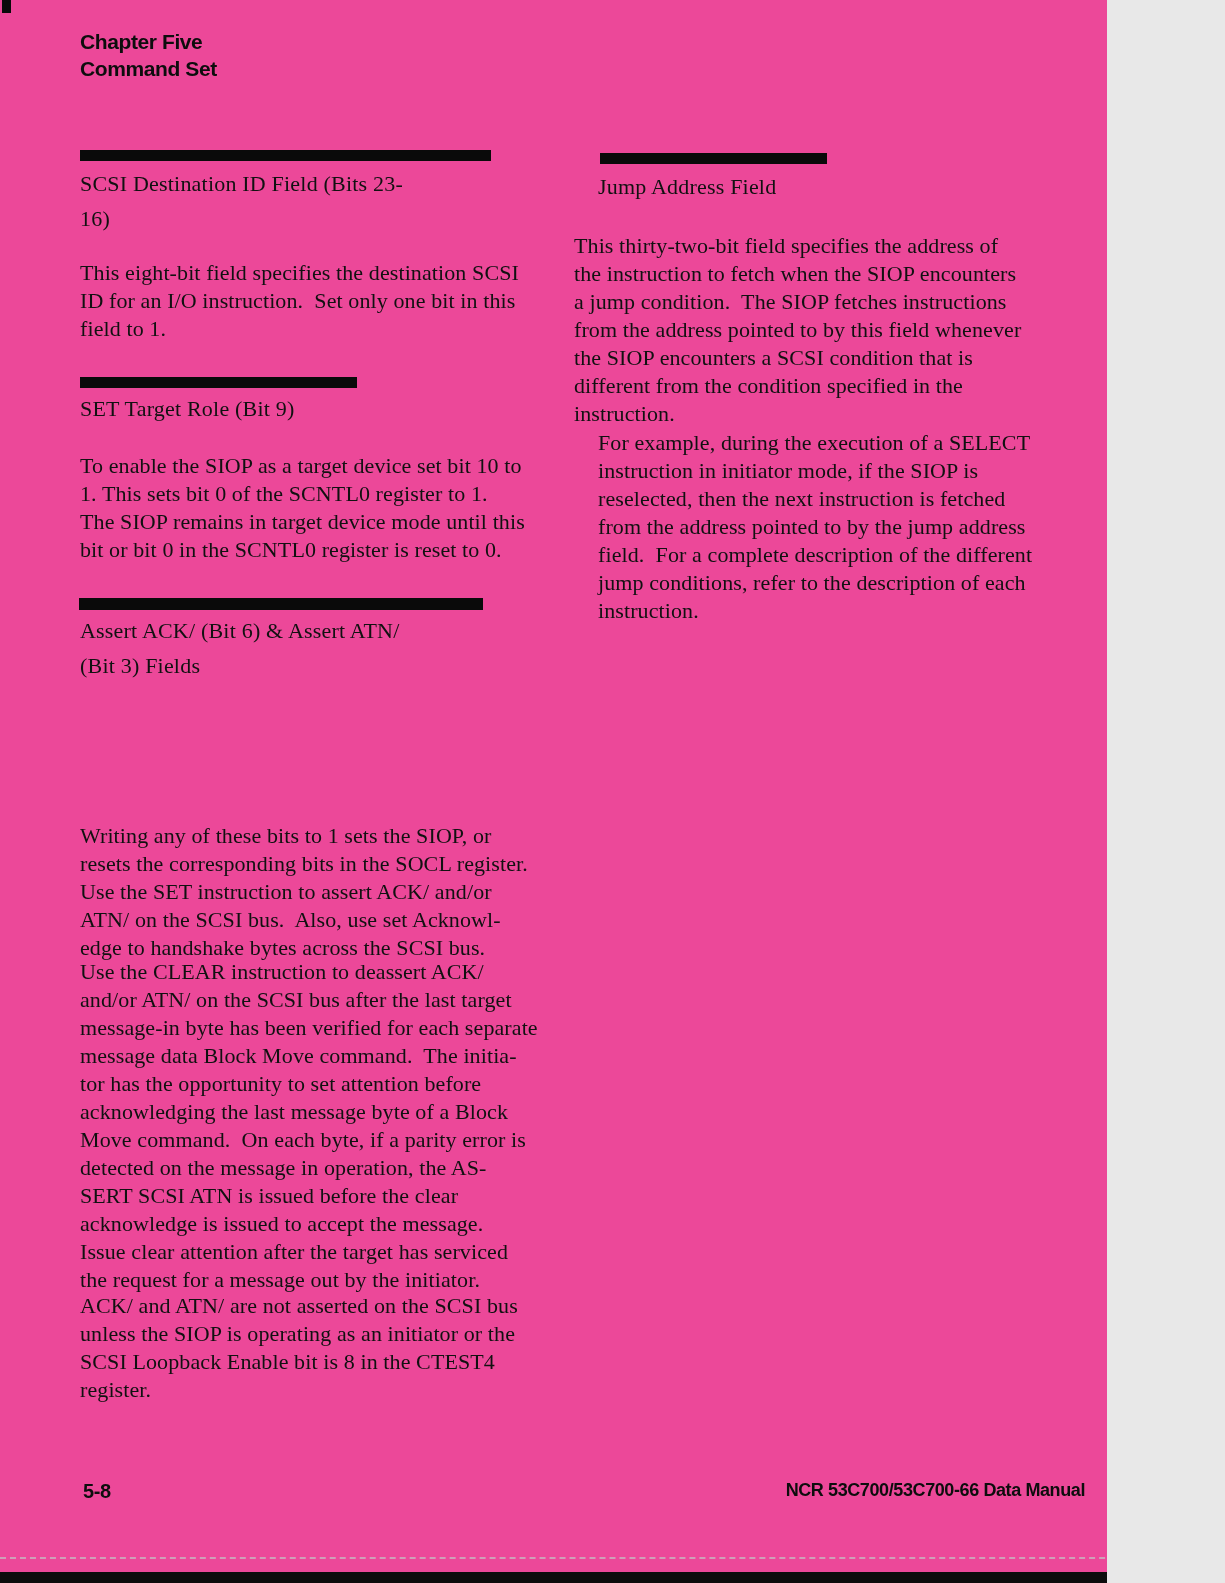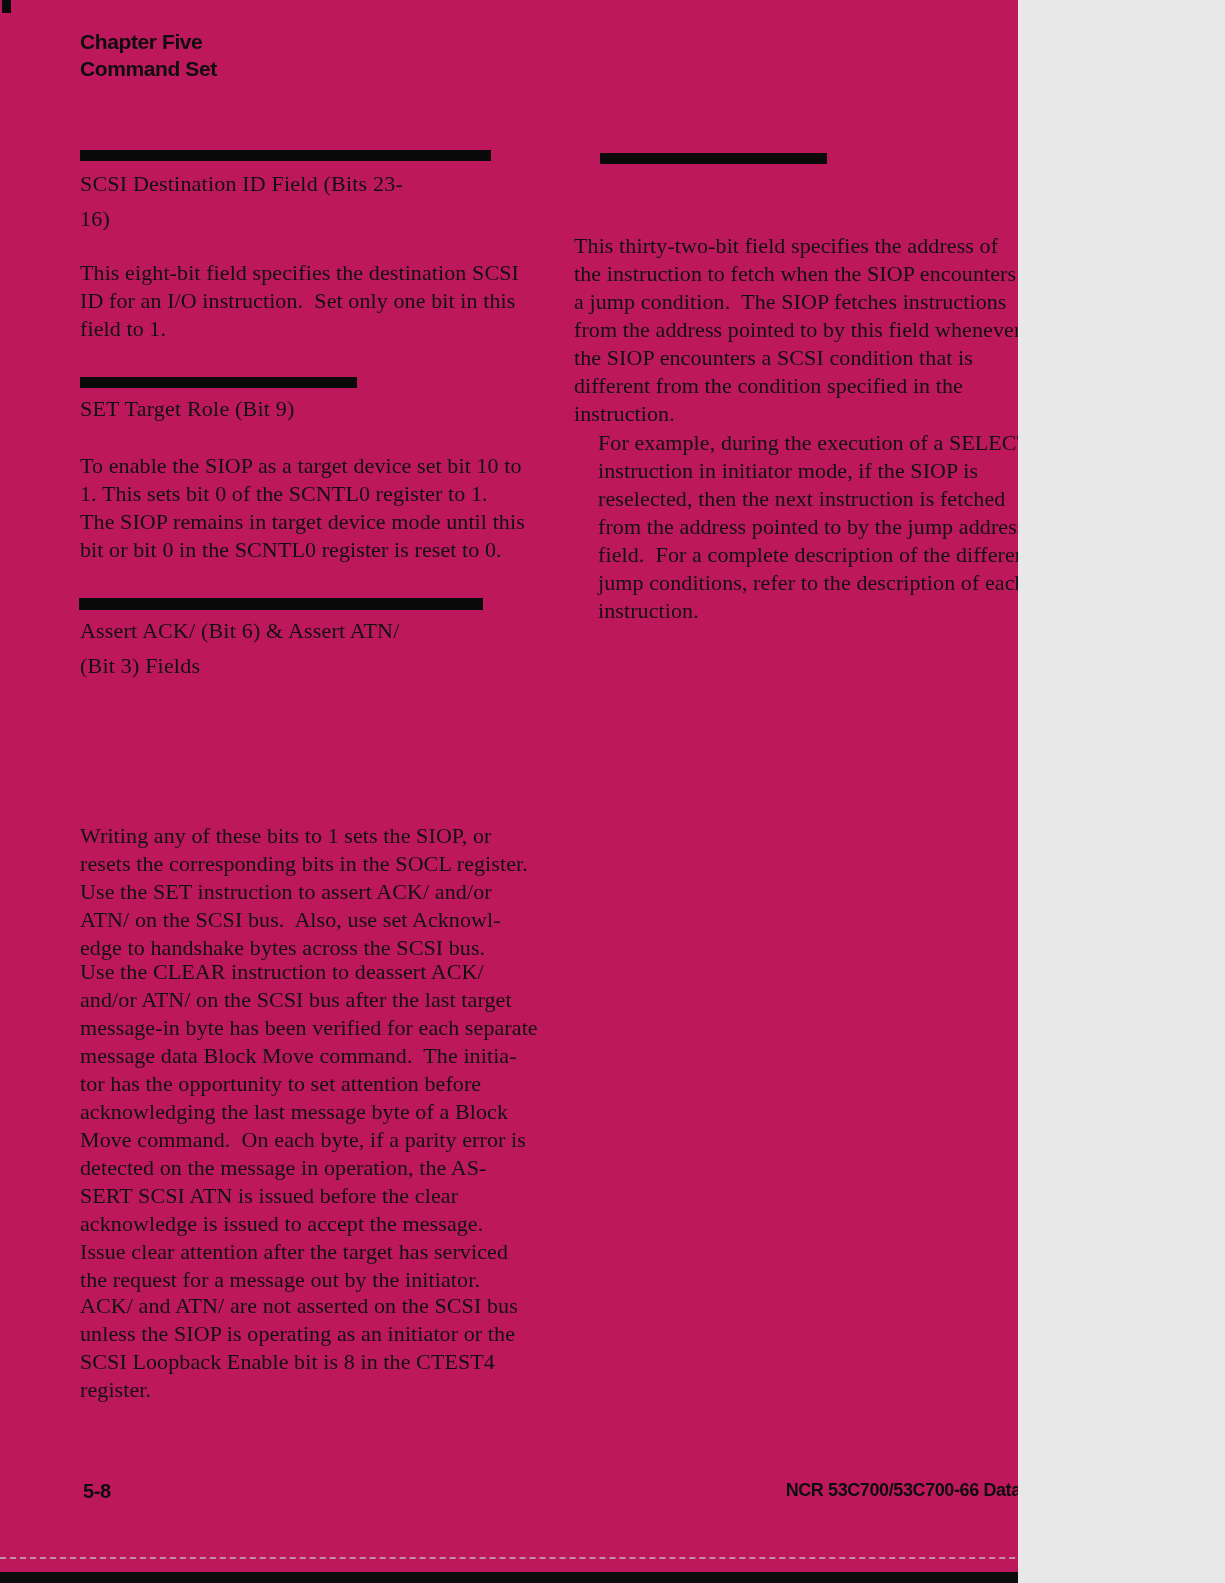--- a/index.html
+++ b/index.html
@@ -2,23 +2,23 @@
 <html><head>
 <meta charset="utf-8">
 <style>
   html, body {
     margin: 0;
     padding: 0;
     background: #e8e8e8;
   }
   .page {
     position: relative;
-    width: 1018px;
+    width: 1107px;
     height: 1583px;
-    background: #be185d;
+    background: #ec4899;
     overflow: hidden;
     font-family: "Liberation Serif", serif;
     color: #111;
   }
   
   .sans-bold {
     font-family: "Liberation Sans", sans-serif;
     font-weight: bold;
     letter-spacing: -0.4px;
     color: #0d0d0d;
@@ -162,20 +162,21 @@
 SERT SCSI ATN is issued before the clear
 acknowledge is issued to accept the message.
 Issue clear attention after the target has serviced
 the request for a message out by the initiator.</div>
   <div class="para p6">ACK/ and ATN/ are not asserted on the SCSI bus
 unless the SIOP is operating as an initiator or the
 SCSI Loopback Enable bit is 8 in the CTEST4
 register.</div>
 
   <div class="rule rule-4"></div>
+  <div class="heading h4">Jump Address Field</div>
   <div class="para rp1">This thirty-two-bit field specifies the address of
 the instruction to fetch when the SIOP encounters
 a jump condition.&nbsp; The SIOP fetches instructions
 from the address pointed to by this field whenever
 the SIOP encounters a SCSI condition that is
 different from the condition specified in the
 instruction.</div>
   <div class="para rp2">For example, during the execution of a SELECT
 instruction in initiator mode, if the SIOP is
 reselected, then the next instruction is fetched

